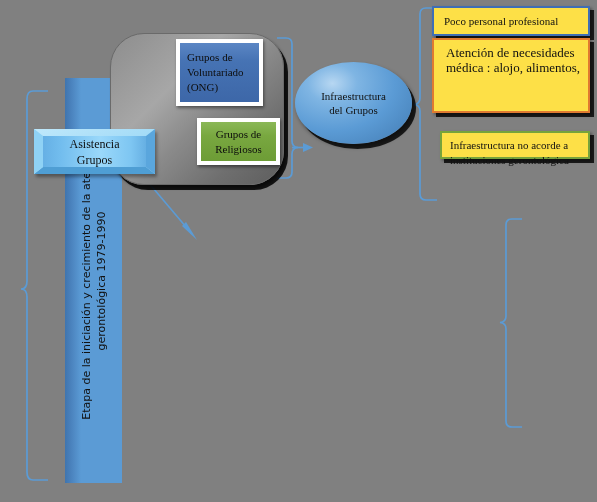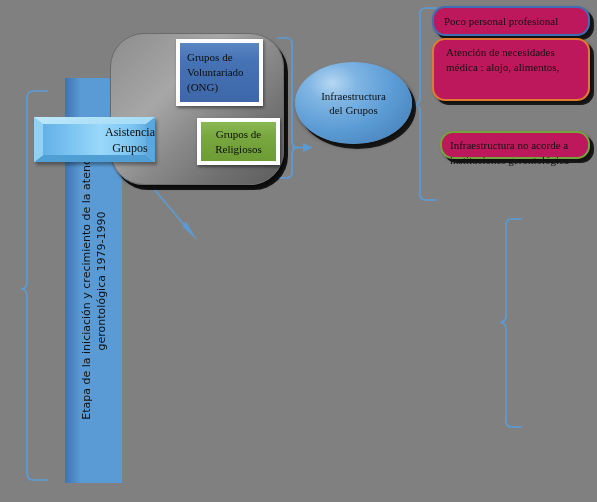--- a/index.html
+++ b/index.html
@@ -56,25 +56,25 @@
     display:flex;align-items:center;justify-content:center;
     text-align:center;
   }
   .ellipse .lbl{
     font-size:11px;color:#111;line-height:14px;
     font-family:"Liberation Serif", serif;
   }
 
   
   .bevel-box{
-    left:34px;top:117px;width:121px;height:45px;
+    left:34px;top:129px;width:121px;height:45px;
     background:
       linear-gradient(to bottom,#a9ddf7 0%,#a9ddf7 100%);
     box-shadow:2px 3px 3px rgba(0,0,0,0.35);
-    display:flex;align-items:center;justify-content:flex-end;
+    display:flex;align-items:center;justify-content:center;
   }
   .bevel-face{
     position:absolute;left:0;top:0;right:0;bottom:0;
     background:
       linear-gradient(to right,#5fa9e0 0%,#72bdee 22%,#9ad8fa 55%,#7ec6f2 80%,#58a2da 100%);
     clip-path:polygon(9px 7px, calc(100% - 9px) 7px, calc(100% - 9px) calc(100% - 7px), 9px calc(100% - 7px));
   }
   .bevel-tl{
     position:absolute;left:0;top:0;width:100%;height:100%;
     background:linear-gradient(160deg,#bfe8fb 0%,#a5dcf7 50%,#7cc6f0 100%);
@@ -122,38 +122,37 @@
     display:flex;align-items:center;justify-content:center;
     box-sizing:border-box;
   }
   .rel-box .lbl{
     font-size:11px;color:#0d0d0d;line-height:15px;text-align:center;
     font-family:"Liberation Serif", serif;
   }
 
   
   .note{
-    background:#be185d;
+    background:#fde047;
     box-shadow:4px 4px 0 rgba(0,0,0,0.8), 2px 2px 3px rgba(0,0,0,0.4);
     box-sizing:border-box;
     font-family:"Liberation Serif", serif;
     color:#111;
-    border-radius:13px;
   }
   .note-1{
     left:432px;top:6px;width:158px;height:30px;
     border:2px solid #3f6eb5;
     display:flex;align-items:center;padding-left:10px;
     font-size:11px;
   }
   .note-2{
-    left:432px;top:38px;width:158px;height:63px;
+    left:432px;top:38px;width:158px;height:75px;
     border:2px solid #e07a30;
     padding:5px 6px 0 12px;
-    font-size:11px;line-height:15px;
+    font-size:13px;line-height:15px;
   }
   .note-3{
     left:440px;top:131px;width:150px;height:28px;
     border:2px solid #76a33c;
     padding:5px 4px 0 8px;
     font-size:11px;line-height:15px;
   }
 
   
   svg.overlay{position:absolute;left:0;top:0;width:597px;height:502px;pointer-events:none;}

